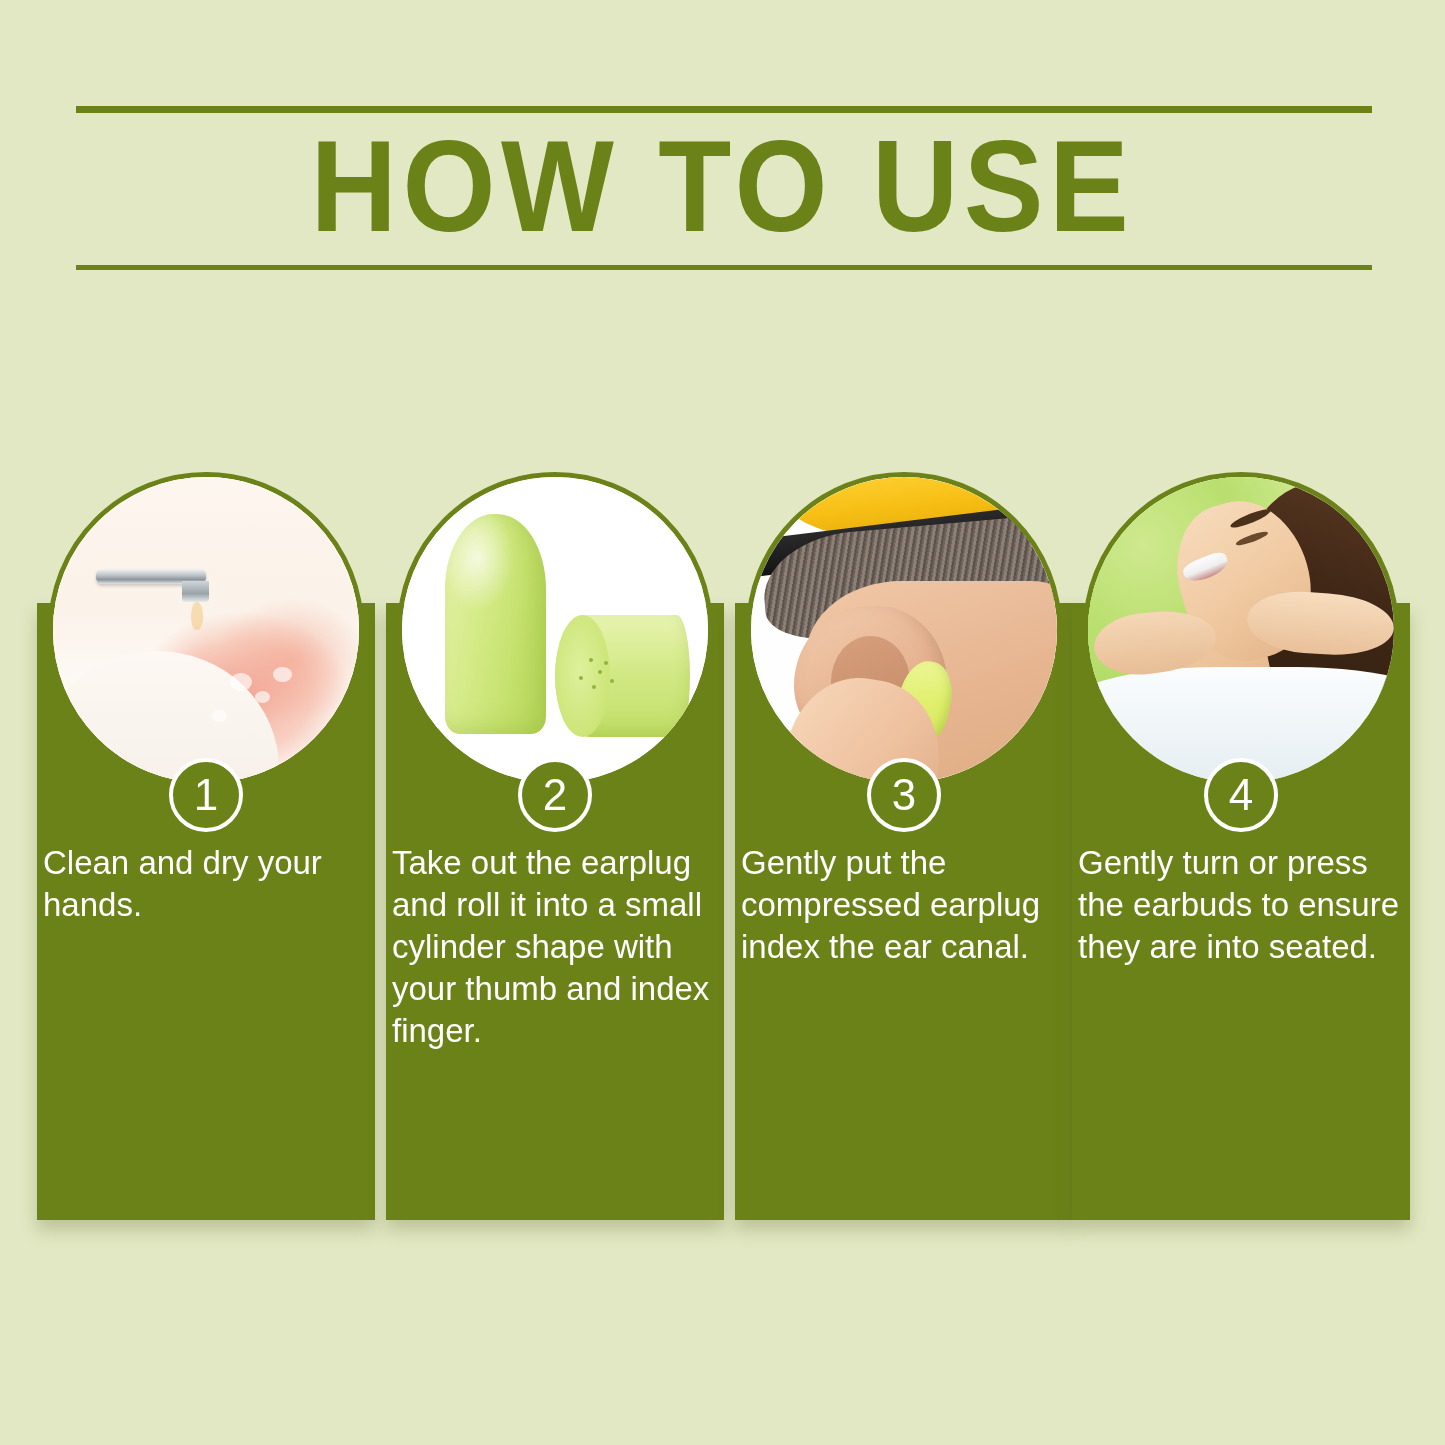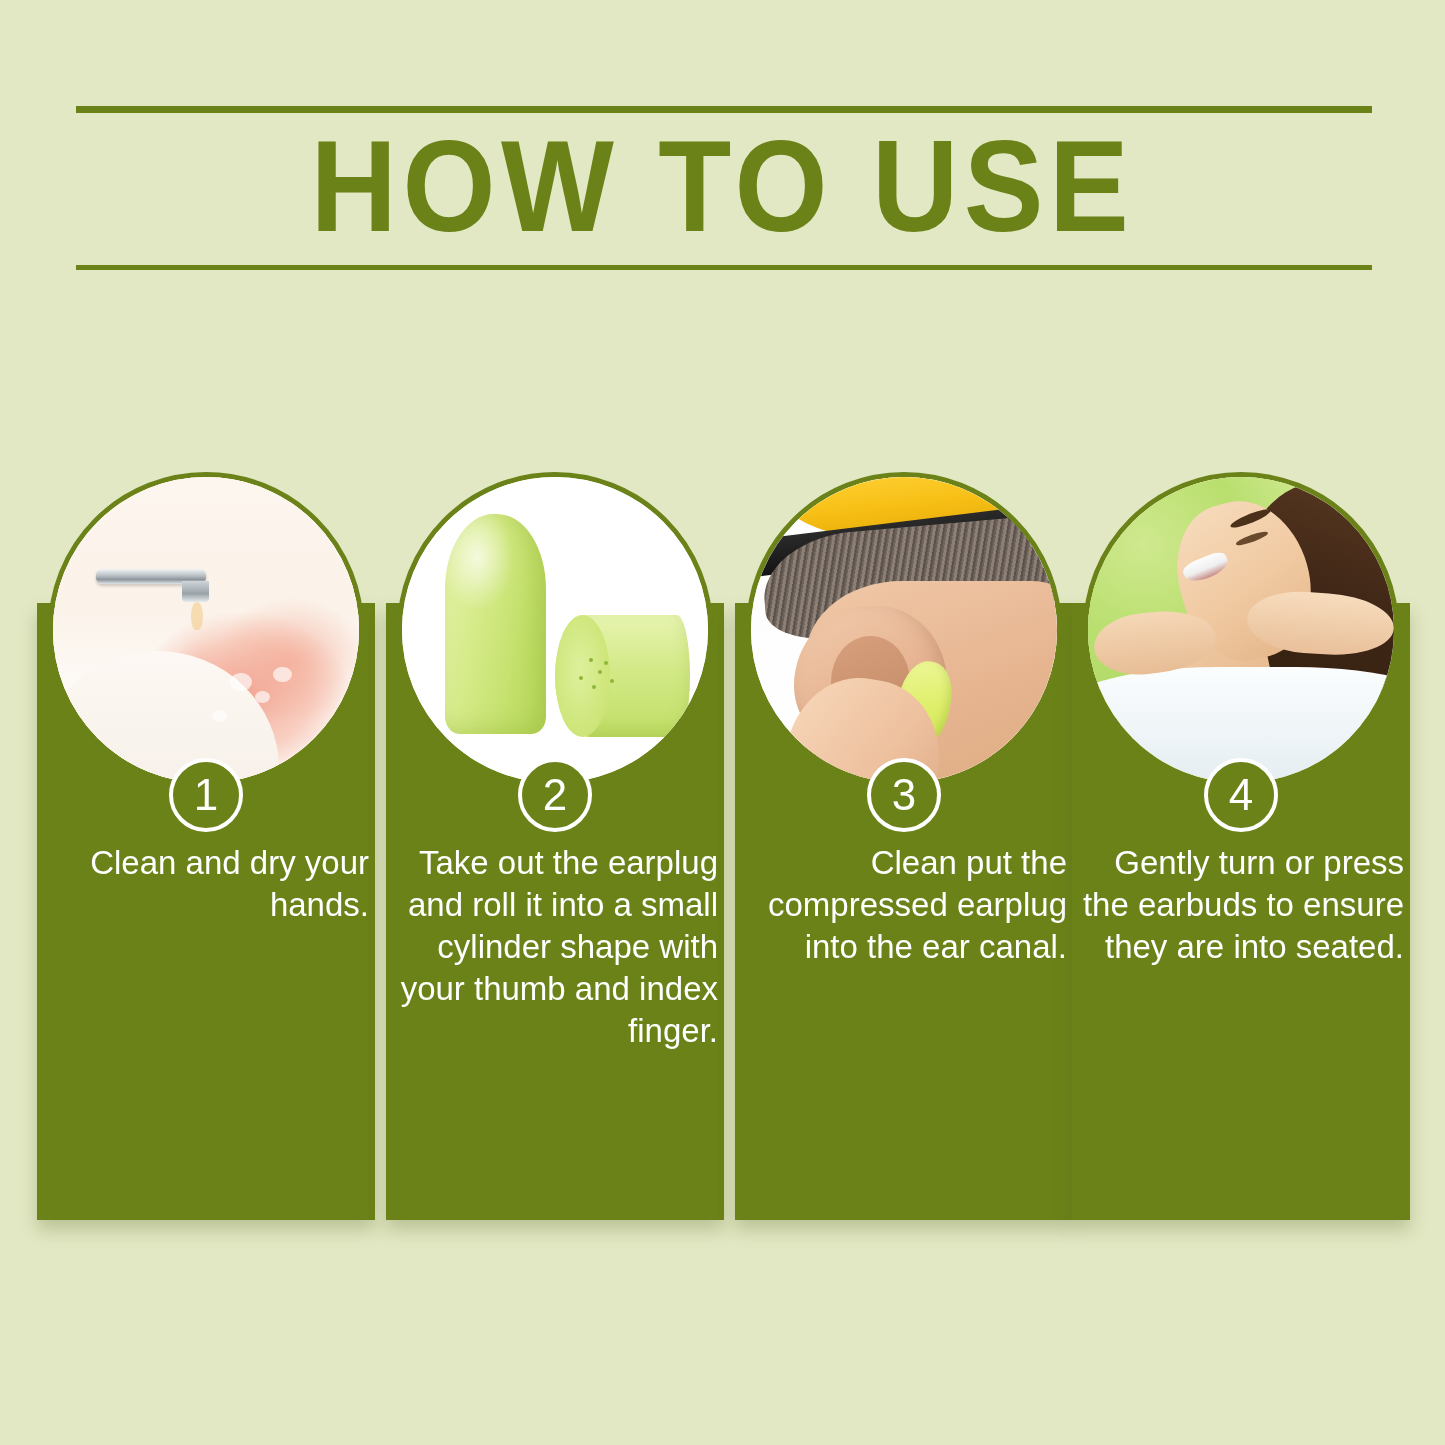--- a/index.html
+++ b/index.html
@@ -104,21 +104,21 @@
     line-height: 66px;
     text-align: center;
     font-family: "Liberation Sans", sans-serif;
   }
 
   .caption {
     position: absolute;
     left: 6px;
     top: 370px;
     width: 326px;
-    text-align: right;
+    text-align: left;
     color: #ffffff;
     font-size: 33px;
     line-height: 42px;
     font-family: "Liberation Sans", sans-serif;
     font-weight: 300;
   }
 
   
   
   .ph-wash {
@@ -403,21 +403,21 @@
         <div class="hat-band"></div>
         <div class="hair"></div>
         <div class="face"></div>
         <div class="ear"></div>
         <div class="ear-inner"></div>
         <div class="plug"></div>
         <div class="finger"></div>
       </div>
     </div>
     <div class="badge">3</div>
-    <div class="caption">Clean put the compressed earplug into the ear canal.</div>
+    <div class="caption">Gently put the compressed earplug index the ear canal.</div>
   </div>
 
   <div class="card" style="left:1072px;">
     <div class="panel"></div>
     <div class="photo">
       <div class="photo-inner ph-relax">
         <div class="hair"></div>
         <div class="neck"></div>
         <div class="face"></div>
         <div class="brow"></div>

